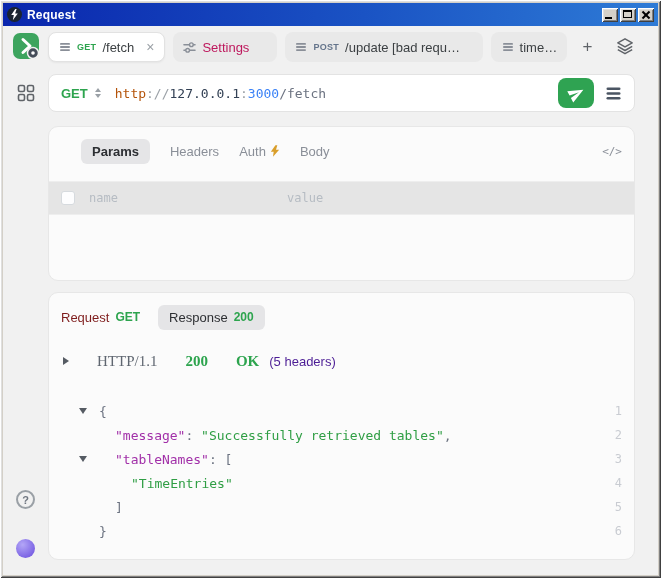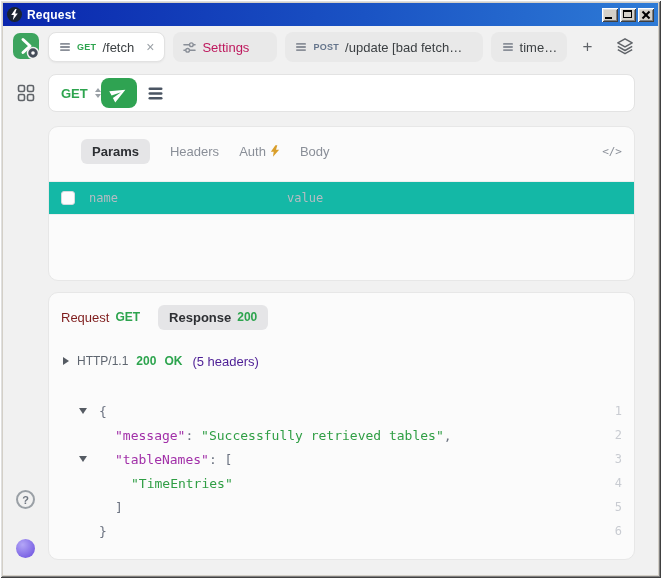--- a/index.html
+++ b/index.html
@@ -84,39 +84,39 @@
   
   .card { background: #fbfbfb; border: 1px solid #e7e7e7; border-radius: 10px; }
   .params-card { margin-top: 14px; height: 155px; }
   .editor-tabs { display: flex; align-items: center; gap: 20px; padding: 8px 12px 0 12px; height: 40px; }
   .etab { font-size: 13px; color: #8a8f98; display: flex; align-items: center; gap: 4px; cursor: pointer; }
   .etab.active { background: #e5e5e7; border-radius: 6px; padding: 5px 11px; margin-left: 20px; }
   .etab.active .etab-label { color: #2d2f33; font-weight: bold; }
   .code-toggle { margin-left: auto; font-family: "DejaVu Sans Mono", monospace; font-size: 11px; color: #8a8f98;
     background: none; border: none; cursor: pointer; }
   .kv-row { margin-top: 14px; height: 34px; border-top: 1px solid #eee; border-bottom: 1px solid #eee;
-    background: #14b8a6; display: flex; align-items: center; padding: 0 12px; }
+    background: #e5e5e5; display: flex; align-items: center; padding: 0 12px; }
   .checkbox { width: 14px; height: 14px; border: 1px solid #d6dade; border-radius: 3px; background: #fdfdfe; flex: none; cursor: pointer; }
   .kv-input { border: none; background: transparent; outline: none; font-family: "DejaVu Sans Mono", monospace;
     font-size: 12px; color: #3c4043; }
   .kv-input::placeholder { color: #b6bcc3; }
   .kv-name { width: 198px; margin-left: 14px; }
   .kv-value { flex: 1; }
 
   
   .response-card { margin-top: 11px; height: 268px; display: flex; flex-direction: column; }
   .resp-tabs { display: flex; align-items: center; gap: 18px; padding: 8px 12px 0 12px; height: 40px; }
   .rtab { display: flex; align-items: center; gap: 6px; font-size: 13px; cursor: pointer; }
   .rtab-label { color: #7f1d1d; }
   .rtab .badge { color: #2da44e; font-weight: bold; font-size: 12px; }
   .rtab.active { background: #e5e5e7; border-radius: 6px; padding: 5px 11px; }
-  .rtab.active .rtab-label { color: #2d2f33; font-weight: bold; text-align: center; }
+  .rtab.active .rtab-label { color: #2d2f33; font-weight: normal; text-align: center; }
   .status-line { margin-top: 16px; padding-left: 14px; display: flex; align-items: center; gap: 8px; height: 24px; cursor: pointer; }
   .tri-right { width: 0; height: 0; border-top: 4px solid transparent; border-bottom: 4px solid transparent; border-left: 6px solid #555b63; }
-  .mono { font-family: Liberation Sans, sans-serif; font-size: 12px; }
+  .mono { font-family: Liberation Serif, serif; font-size: 15px; margin-left: 20px; }
   .proto { color: #5f6670; }
   .green-bold { color: #2da44e; font-weight: bold; }
   .hdrs { font-size: 13px; color: #4c1d95; margin-left: 2px; }
   .code { margin-top: 26px; }
   .code-line { display: flex; align-items: center; height: 24px; padding: 0 12px 0 30px; }
   .gutter { width: 20px; flex: none; display: flex; align-items: center; }
   .tri-down { width: 0; height: 0; border-left: 4px solid transparent; border-right: 4px solid transparent; border-top: 6px solid #555b63; cursor: pointer; }
   .content { font-family: "DejaVu Sans Mono", monospace; font-size: 13px; white-space: pre; }
   .ind1 { padding-left: 16px; } .ind2 { padding-left: 32px; }
   .k { color: #a12fa8; } .s { color: #2f9e44; } .p { color: #6b7280; }
@@ -202,21 +202,21 @@
 
         <div class="tab tab-post">
           <span style="display:flex">
             <svg width="12" height="12" viewBox="0 0 12 12" fill="#8a8f98">
                 <rect x="1" y="2" width="10" height="1.8" rx="0.9"></rect>
                 <rect x="1" y="5.1" width="10" height="1.8" rx="0.9"></rect>
                 <rect x="1" y="8.2" width="10" height="1.8" rx="0.9"></rect>
               </svg>
           </span>
           <span class="tab-method post">POST</span>
-          <span class="tab-label">/update [bad fetch…</span>
+          <span class="tab-label">/update [bad requ…</span>
         </div>
 
         <div class="tab tab-time">
           <span style="display:flex">
             <svg width="12" height="12" viewBox="0 0 12 12" fill="#8a8f98">
                 <rect x="1" y="2" width="10" height="1.8" rx="0.9"></rect>
                 <rect x="1" y="5.1" width="10" height="1.8" rx="0.9"></rect>
                 <rect x="1" y="8.2" width="10" height="1.8" rx="0.9"></rect>
               </svg>
           </span>
@@ -235,20 +235,21 @@
       </div>
 
       <div class="urlbar">
         <div class="method">
           <span class="method-label">GET</span>
           <span class="chevrons">
             <span class="chev-up"></span>
               <span class="chev-down"></span>
           </span>
         </div>
+        <div class="url"><span class="u-scheme">http</span><span class="u-sep">://</span><span class="u-host">127.0.0.1</span><span class="u-colon">:</span><span class="u-port">3000</span><span class="u-path">/fetch</span></div>
         <button class="send-btn">
           <svg width="17" height="17" viewBox="0 0 24 24" fill="#fff" style="transform:rotate(-28deg)">
             <path d="M2 21 L23 12 L2 3 L2 10 L16 12 L2 14 Z"></path>
           </svg>
         </button>
         <button class="drawer-btn">
           <svg width="17" height="15" viewBox="0 0 17 15" fill="#4b5563">
             <rect x="1.5" y="1.5" width="14" height="2.6" rx="1.3"></rect>
               <rect x="1.5" y="6.2" width="14" height="2.6" rx="1.3"></rect>
               <rect x="1.5" y="10.9" width="14" height="2.6" rx="1.3"></rect>

